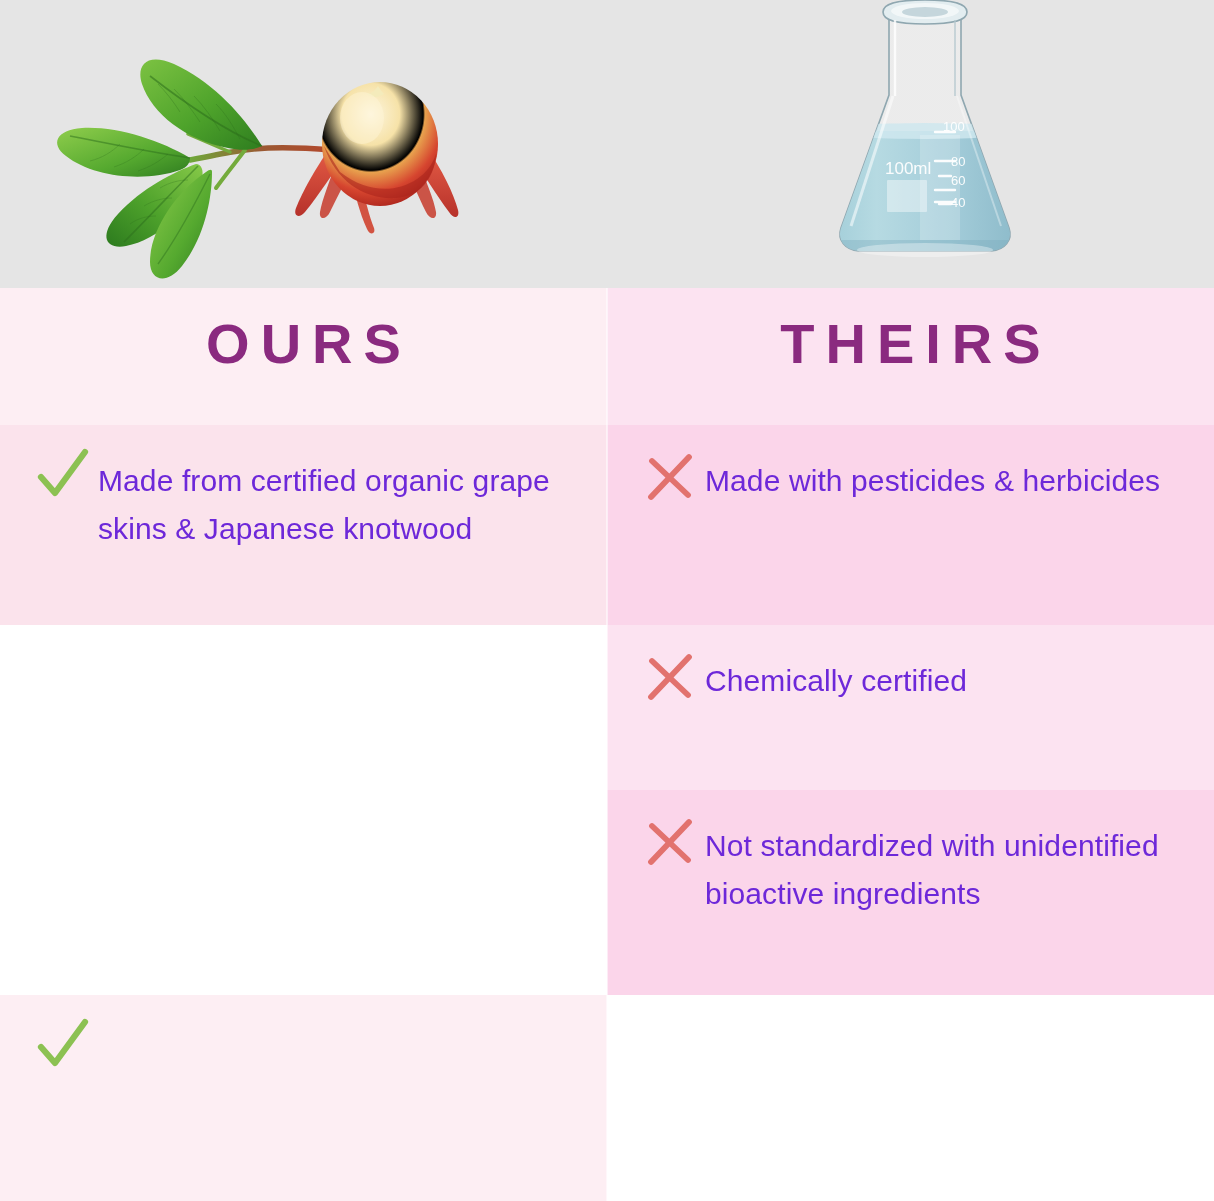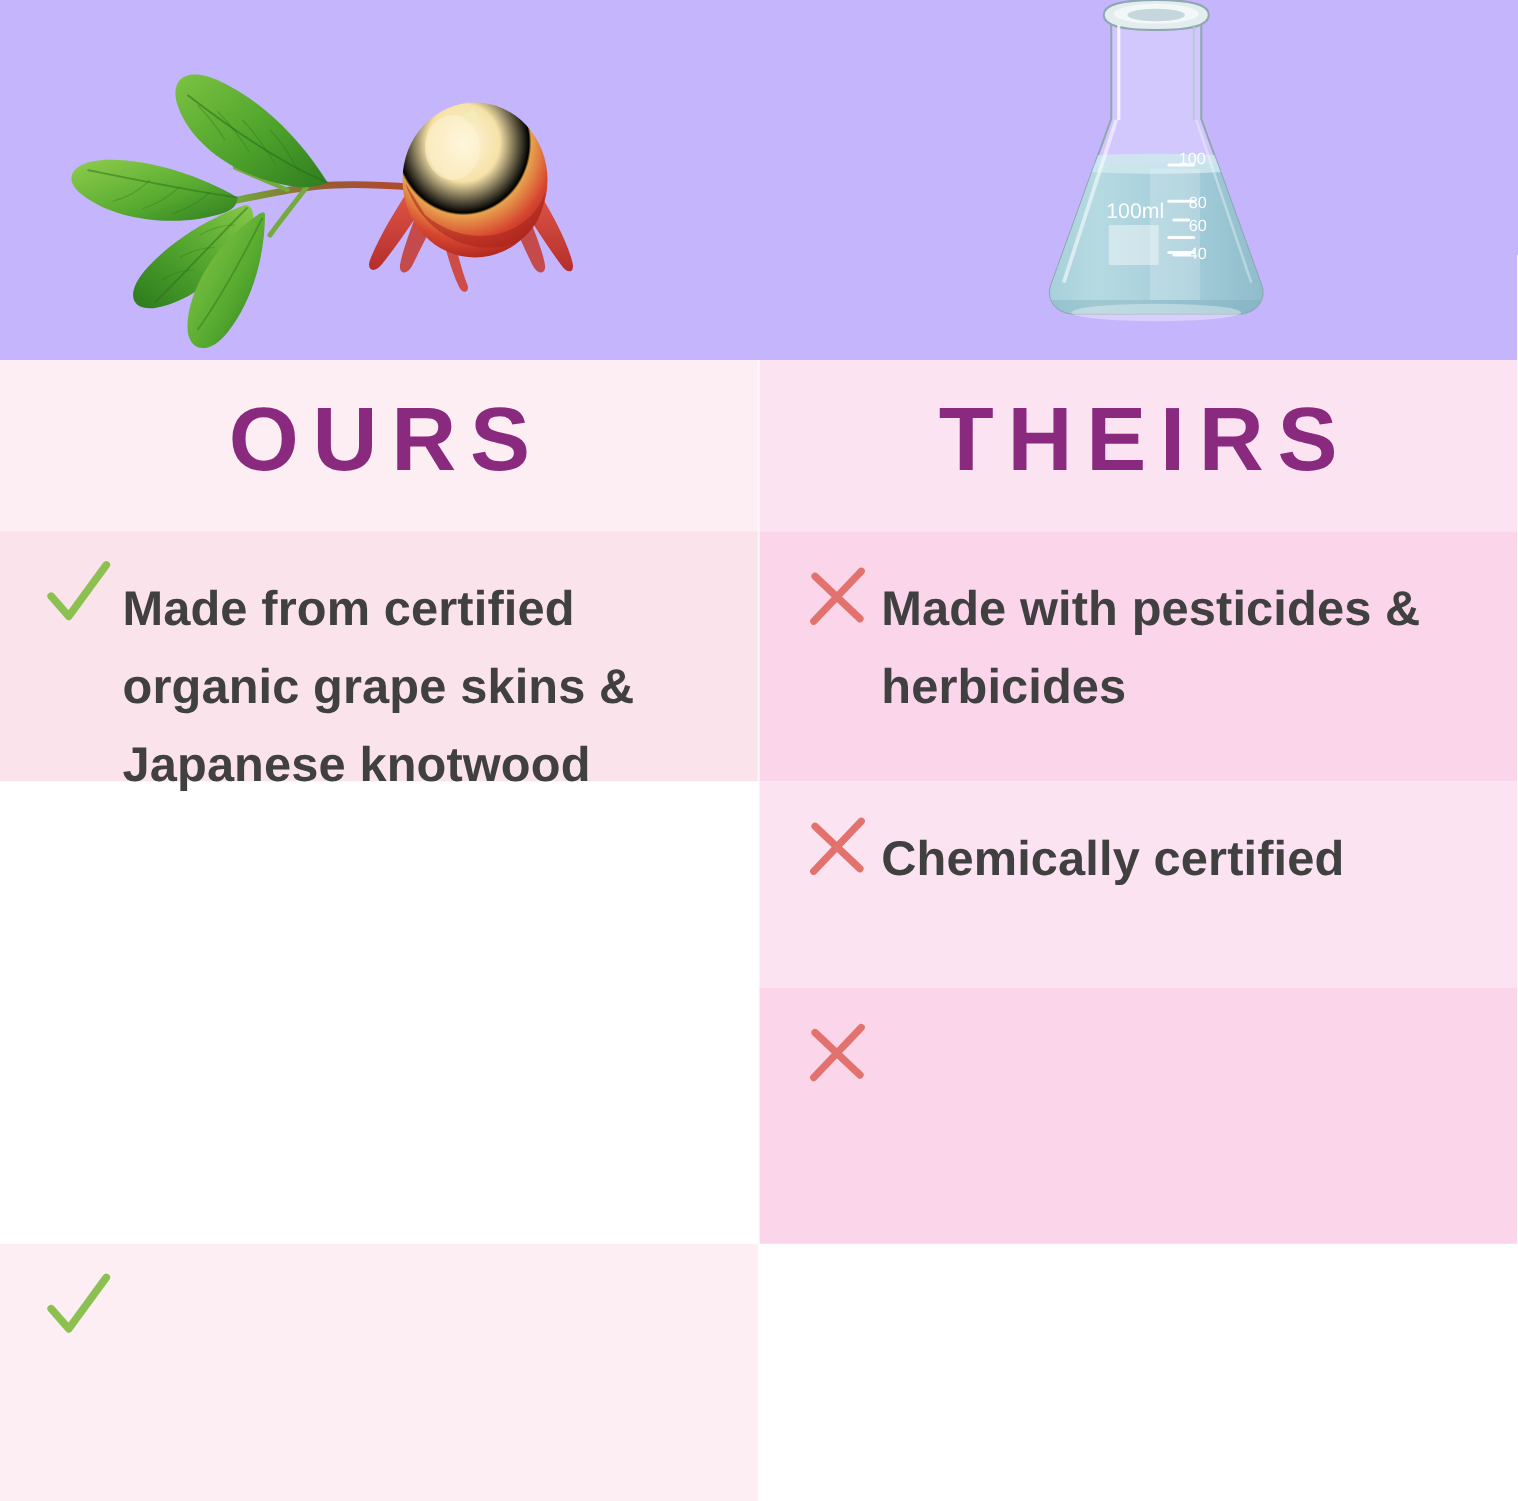--- a/index.html
+++ b/index.html
@@ -19,21 +19,21 @@
     overflow: hidden;
     background: #ffffff;
   }
 
   
   .hero-band {
     position: absolute;
     left: 0; top: 0;
     width: 1214px;
     height: 288px;
-    background: #c4b5fd;
+    background: #e5e5e5;
   }
   .hero-cell {
     position: absolute;
     top: 0;
     height: 288px;
   }
   .hero-cell.left  { left: 0;    width: 607px; }
   .hero-cell.right { left: 607px; width: 607px; }
 
   
@@ -75,21 +75,21 @@
     box-sizing: border-box;
   }
 
   
   .hdr-band { top: 0; height: 137px; }
   .hdr-text {
     position: absolute;
     left: 0; right: 0;
     top: 28px;
     text-align: center;
-    font-size: 72px;
+    font-size: 56px;
     font-weight: 700;
     letter-spacing: 11px;
     color: #8a2a7f;
     line-height: 1;
     text-indent: 11px;
   }
 
   
   .row {
     position: absolute;
@@ -109,24 +109,24 @@
     flex: 0 0 auto;
     width: 58px;
     height: 58px;
     margin-right: 6px;
     margin-top: -8px;
   }
   .mark svg { display: block; width: 100%; height: 100%; }
 
   .item-text {
     flex: 1 1 auto;
-    font-size: 39px;
+    font-size: 30px;
     line-height: 1.6;
-    color: #404040;
-    font-weight: 700;
+    color: #6d28d9;
+    font-weight: 400;
     letter-spacing: 0.1px;
     padding-top: 2px;
   }
   .item-text sup {
     font-size: 0.52em;
     vertical-align: super;
     line-height: 0;
   }
 
   
@@ -374,20 +374,21 @@
       </div>
 
       <div class="row tint-b" style="top:502px;height:205px;">
         <div class="row-inner">
           <span class="mark">
             <svg viewBox="0 0 58 58" xmlns="http://www.w3.org/2000/svg">
               <path d="M11 14 L47 48" stroke="#e2726e" stroke-width="5.8" fill="none" stroke-linecap="round"></path>
               <path d="M48 10 L10 50" stroke="#e2726e" stroke-width="5.8" fill="none" stroke-linecap="round"></path>
             </svg>
           </span>
+          <span class="item-text">Not standardized with unidentified bioactive ingredients</span>
         </div>
       </div>
 
     </div>
 
     <div class="seam"></div>
   </div>
 </div>
 
 </body></html>

